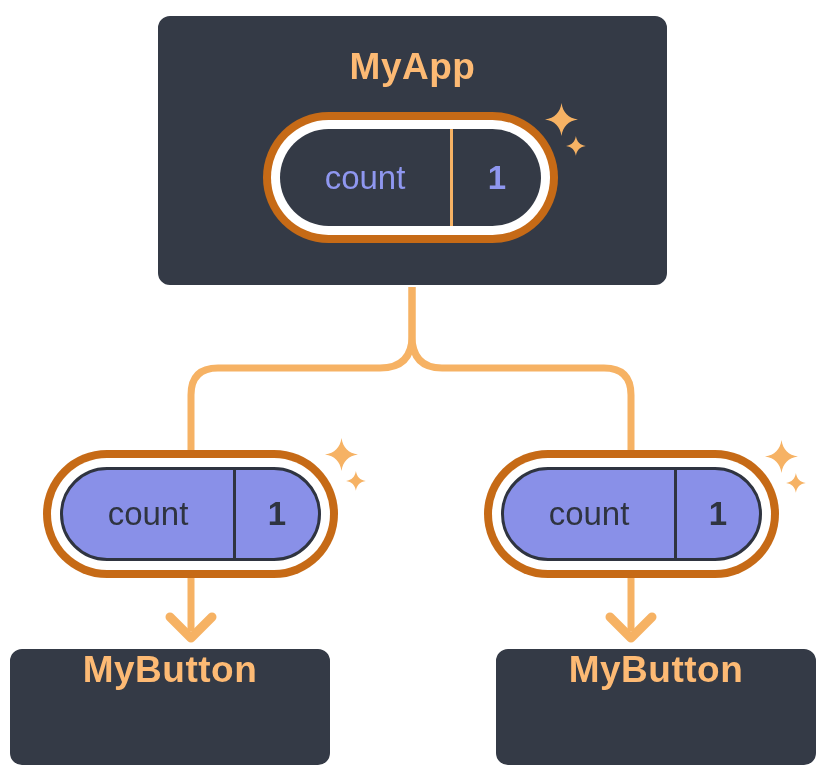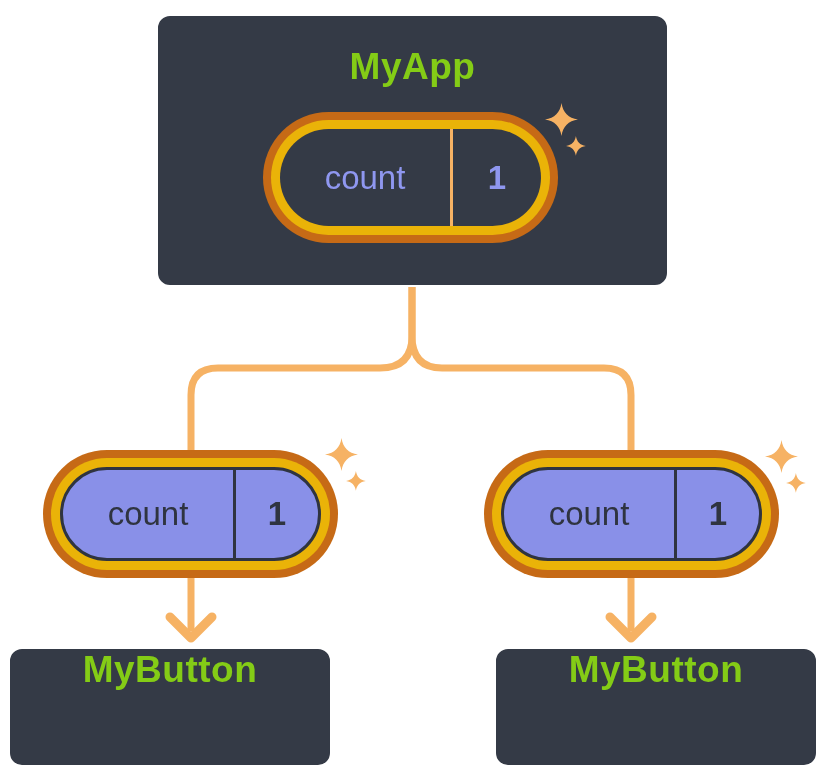--- a/index.html
+++ b/index.html
@@ -10,29 +10,29 @@
   .connectors{position:absolute;left:0;top:0;z-index:1;}
   .sparkles{position:absolute;z-index:3;}
 
   
   .node{
     position:absolute;background:#343A46;border:2px solid #ffffff;border-radius:14px;
     z-index:2;
   }
   .node-label{
     position:absolute;left:0;right:0;text-align:center;
-    color:#84cc16;font-size:37px;font-weight:700;letter-spacing:.5px;
+    color:#fdba74;font-size:37px;font-weight:700;letter-spacing:.5px;
   }
   .node.root .node-label{top:30px;}
   .node.child{display:flex;align-items:flex-start;justify-content:center;}
   .node.child .node-label{position:static;}
 
   
   .pill{position:absolute;background:#C66A16;border-radius:999px;padding:8px;z-index:2;}
-  .pill-mid{background:#eab308;border-radius:999px;padding:9px;text-align:center;}
+  .pill-mid{background:#ffffff;border-radius:999px;padding:9px;text-align:center;}
   .pill-core{
     border-radius:999px;display:flex;align-items:stretch;overflow:hidden;
     width:261px;height:97px;
   }
   .pill.dark .pill-core{background:#343A46;}
   .pill.purple .pill-core{
     background:#8990E8;border:3px solid #2F3440;box-sizing:border-box;height:94px;
   }
   .cell-name{
     width:170px;display:flex;align-items:center;justify-content:center;

